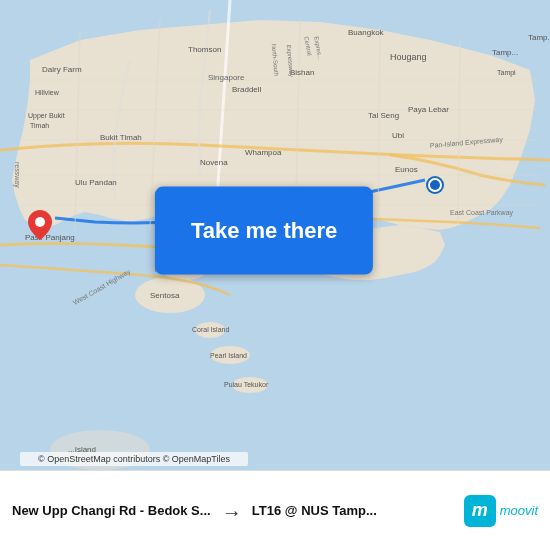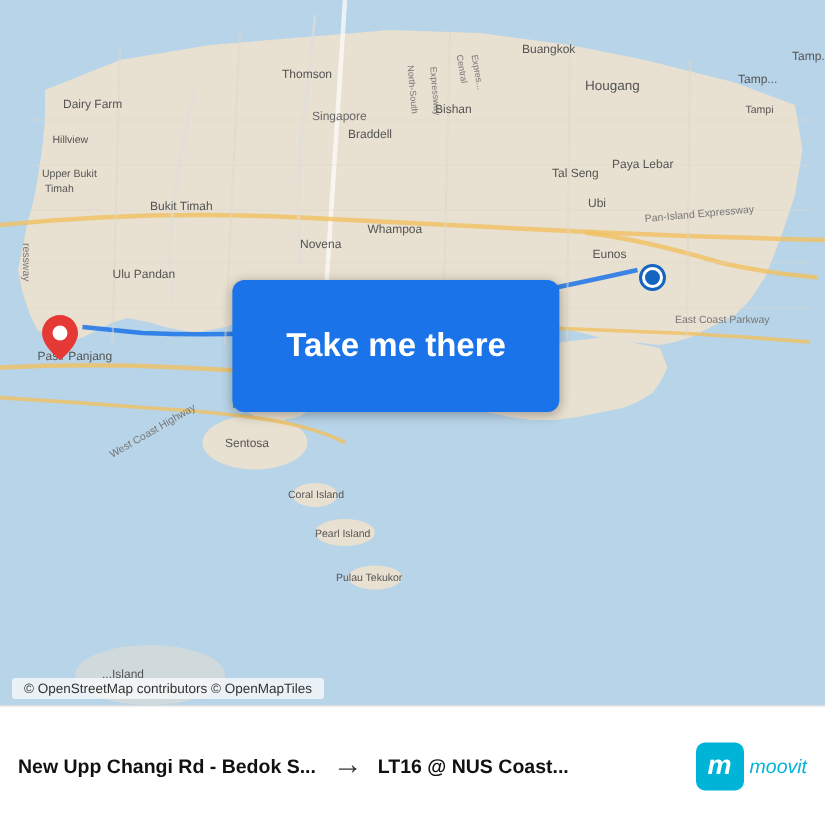--- a/index.html
+++ b/index.html
@@ -69,25 +69,25 @@
       background: #1565c0;
       border-radius: 50%;
       border: 2px solid white;
       box-shadow: 0 0 0 2px #1565c0;
     }
 
     
     .osm-attribution {
       position: absolute;
       bottom: 4px;
-      left: 8px;
+      left: 20px;
       font-size: 9px;
       color: #333;
       background: rgba(255,255,255,0.7);
-      padding: 2px 8px;
+      padding: 2px 18px;
       border-radius: 2px;
     }
 
     
     .bottom-bar {
       width: 100%;
       height: 80px;
       background: white;
       display: flex;
       align-items: center;
@@ -326,21 +326,21 @@
   </div>
 
   <div class="bottom-bar">
 
     <div class="route-info">
       <div class="route-from">
         <div class="route-value">New Upp Changi Rd - Bedok S...</div>
       </div>
       <div class="route-arrow">→</div>
       <div class="route-to">
-        <div class="route-value">LT16 @ NUS Coast...</div>
+        <div class="route-value">LT16 @ NUS Tamp...</div>
       </div>
     </div>
 
     <div class="moovit-logo">
       <div class="moovit-m">m</div>
       <div class="moovit-text">moovit</div>
     </div>
 
   </div>
 

